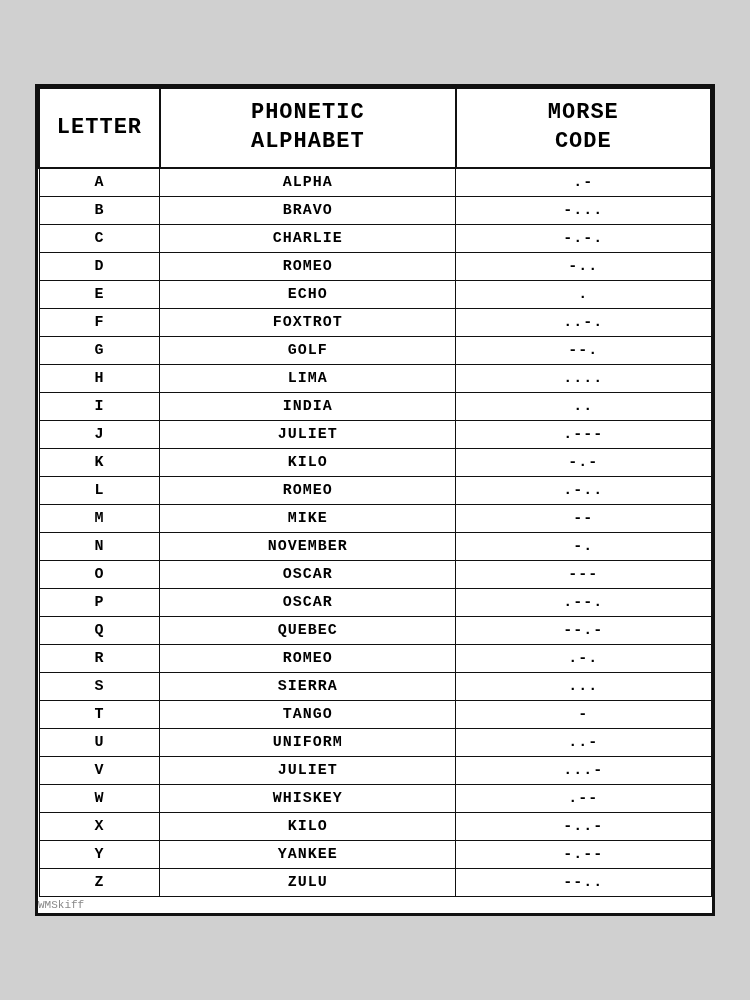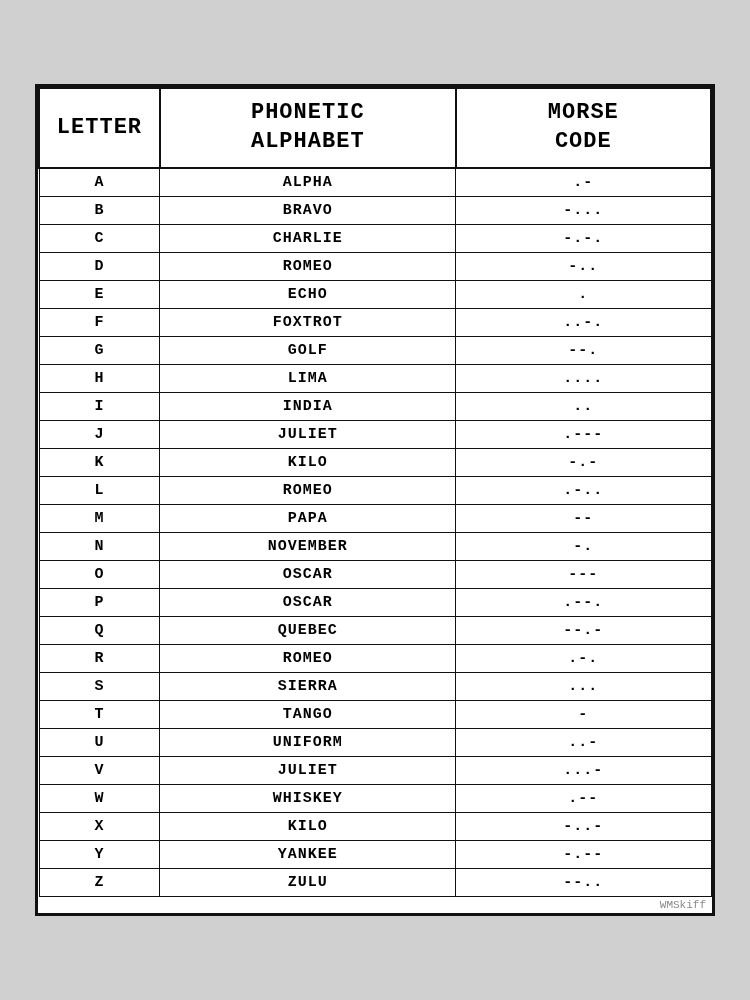--- a/index.html
+++ b/index.html
@@ -59,21 +59,21 @@
     .col-phonetic {
       width: 44%;
       text-align: center;
     }
 
     .col-morse {
       width: 38%;
     }
 
     .watermark {
-      text-align: right;
+      text-align: left;
       font-family: 'Courier New', Courier, monospace;
       font-size: 11px;
       color: #888;
       padding: 2px 6px 2px 0;
     }
   </style>
 </head>
 <body>
 
 <div class="card">
@@ -141,21 +141,21 @@
           <td class="col-phonetic">KILO</td>
           <td class="col-morse">-.-</td>
         </tr>
         <tr>
           <td class="col-letter">L</td>
           <td class="col-phonetic">ROMEO</td>
           <td class="col-morse">.-..</td>
         </tr>
         <tr>
           <td class="col-letter">M</td>
-          <td class="col-phonetic">PAPA</td>
+          <td class="col-phonetic">MIKE</td>
           <td class="col-morse">--</td>
         </tr>
         <tr>
           <td class="col-letter">N</td>
           <td class="col-phonetic">NOVEMBER</td>
           <td class="col-morse">-.</td>
         </tr>
         <tr>
           <td class="col-letter">O</td>
           <td class="col-phonetic">OSCAR</td>

